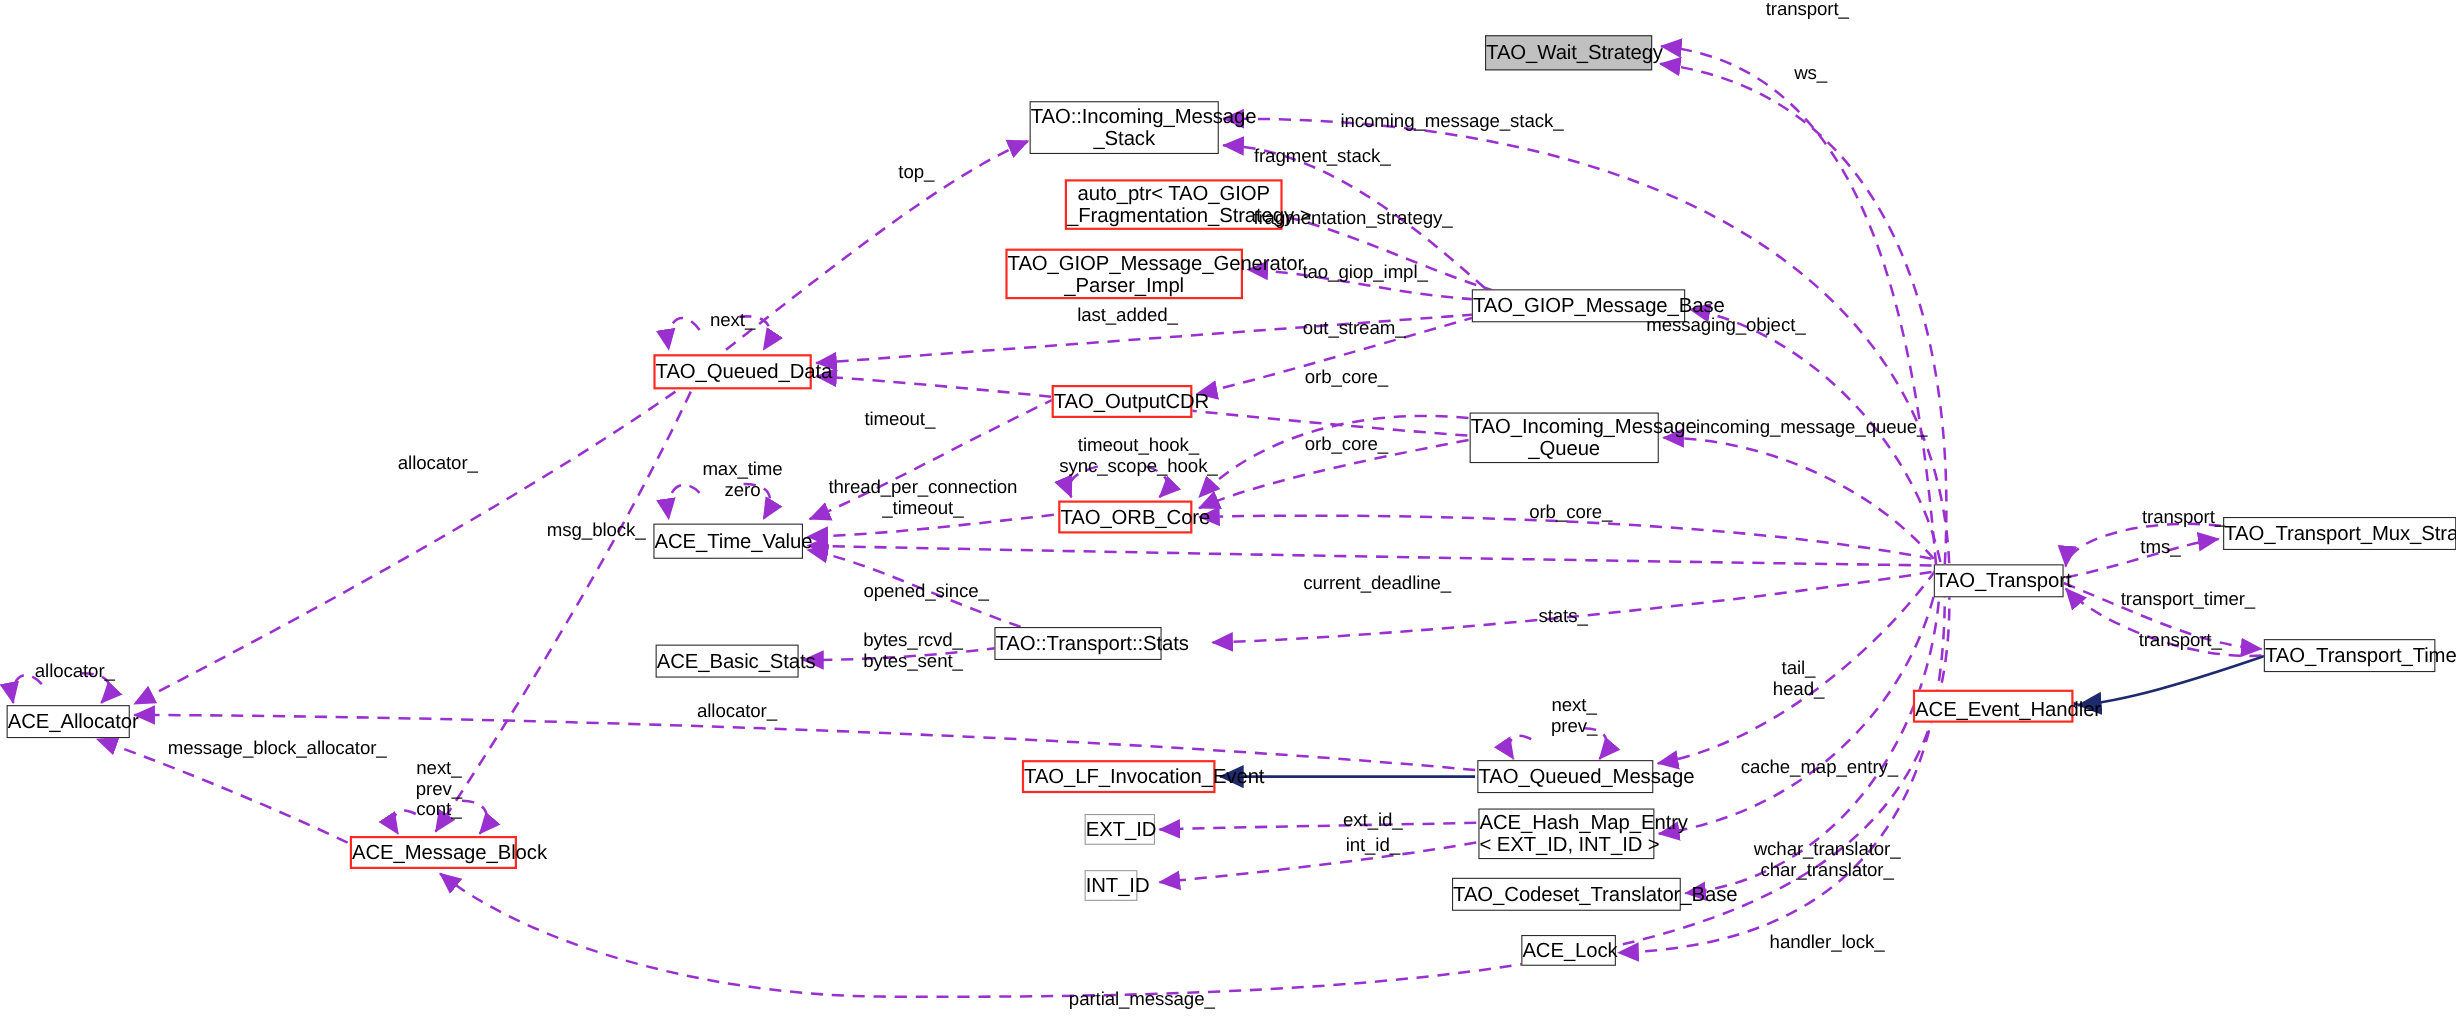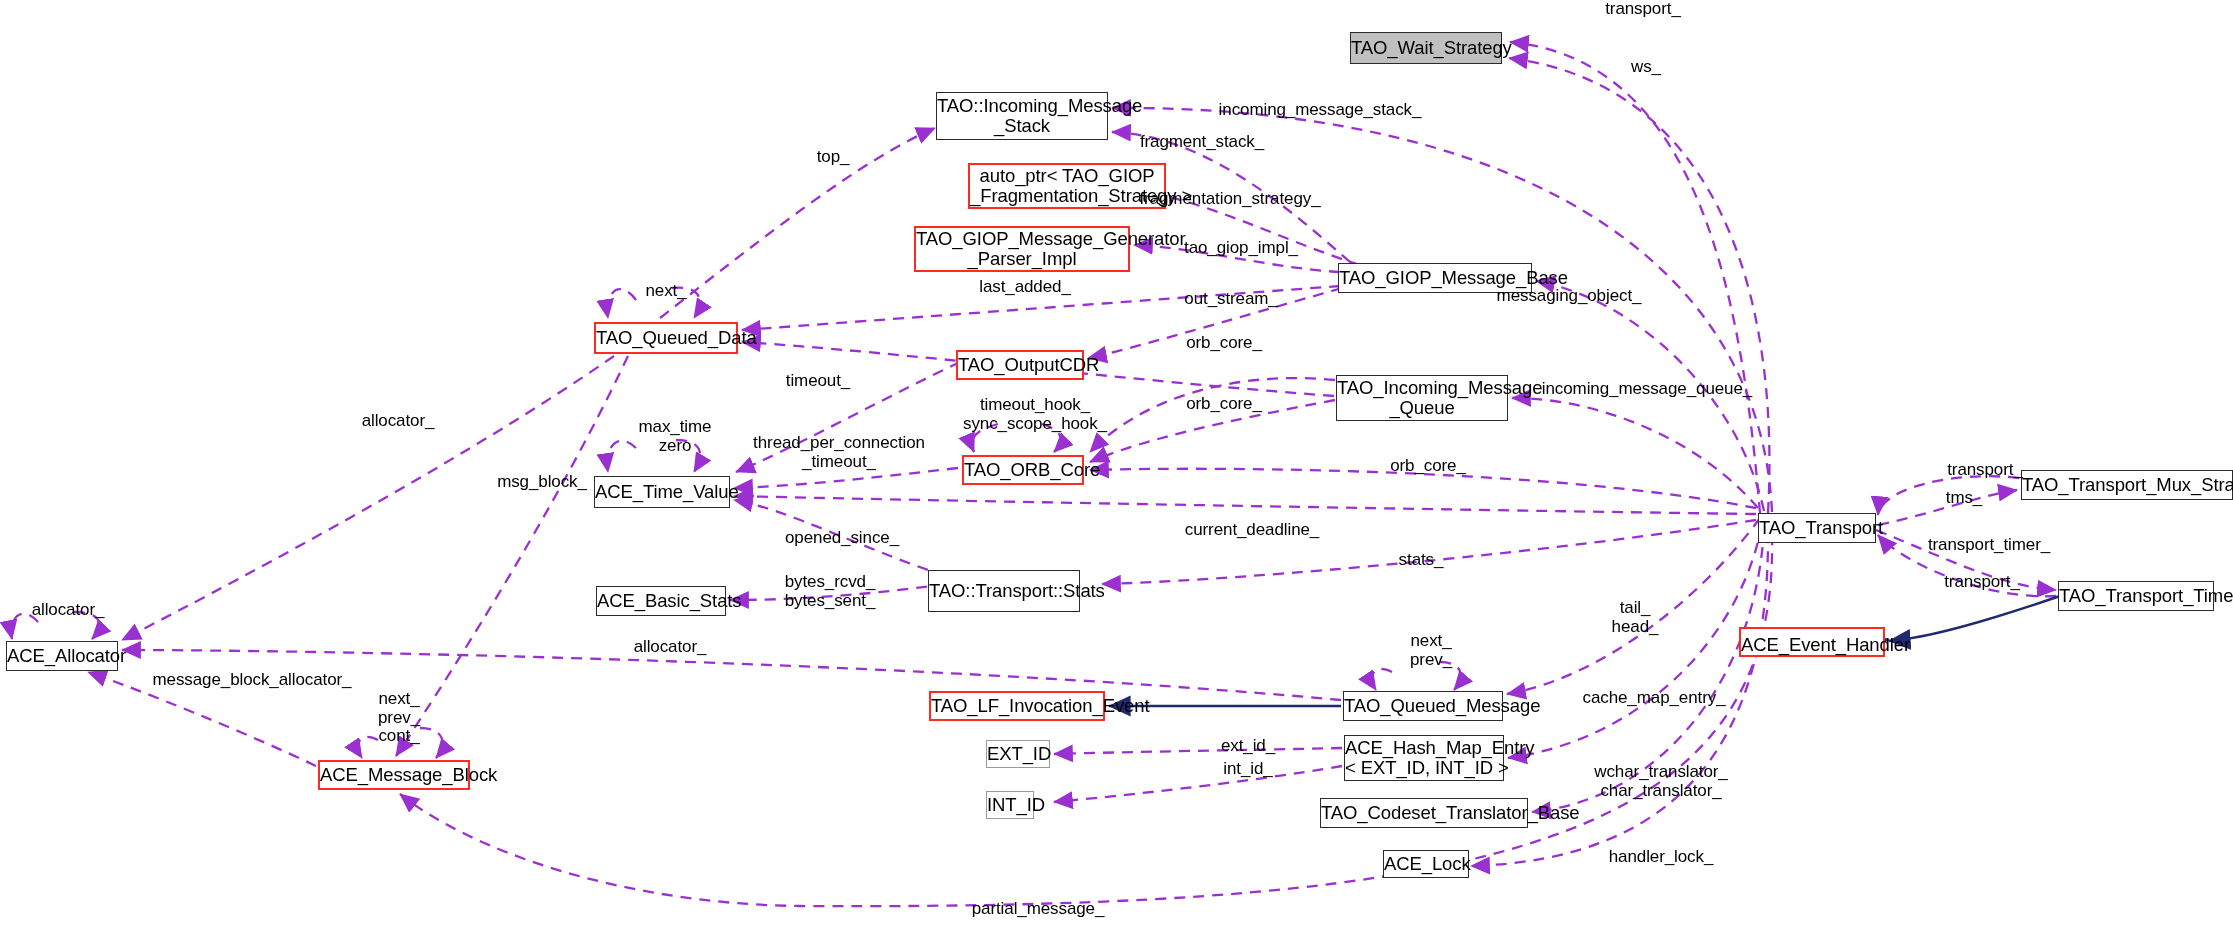--- a/index.html
+++ b/index.html
@@ -182,21 +182,21 @@
       <div class="node b-black" style="left: 1338px; top: 263px; width: 194px; height: 30px;"><span class="nlabel">TAO_GIOP_Message_Base</span></div>
       <div class="node b-red" style="left: 594px; top: 322px; width: 144px; height: 32px;"><span class="nlabel">TAO_Queued_Data</span></div>
       <div class="node b-red" style="left: 956px; top: 350px; width: 128px; height: 30px;"><span class="nlabel">TAO_OutputCDR</span></div>
       <div class="node b-black" style="left: 1336px; top: 375px; width: 172px; height: 46px;"><span class="nlabel">TAO_Incoming_Message
 _Queue</span></div>
       <div class="node b-red" style="left: 962px; top: 455px; width: 122px; height: 30px;"><span class="nlabel">TAO_ORB_Core</span></div>
       <div class="node b-black" style="left: 594px; top: 476px; width: 136px; height: 32px;"><span class="nlabel">ACE_Time_Value</span></div>
       <div class="node b-black" style="left: 1758px; top: 513px; width: 118px; height: 30px; justify-content: center;"><span class="nlabel">TAO_Transport</span></div>
       <div class="node b-black" style="left: 2021px; top: 470px; width: 212px; height: 30px;"><span class="nlabel">TAO_Transport_Mux_Strategy</span></div>
       <div class="node b-black" style="left: 596px; top: 586px; width: 130px; height: 30px;"><span class="nlabel">ACE_Basic_Stats</span></div>
-      <div class="node b-black" style="left: 928px; top: 570px; width: 152px; height: 42px;"><span class="nlabel">TAO::Transport::Stats</span></div>
+      <div class="node b-black" style="left: 904px; top: 570px; width: 152px; height: 30px;"><span class="nlabel">TAO::Transport::Stats</span></div>
       <div class="node b-black" style="left: 2058px; top: 581px; width: 156px; height: 30px;"><span class="nlabel">TAO_Transport_Timer</span></div>
       <div class="node b-red" style="left: 1739px; top: 627px; width: 146px; height: 30px; align-items: flex-end;"><span class="nlabel">ACE_Event_Handler</span></div>
       <div class="node b-black" style="left: 6px; top: 641px; width: 112px; height: 30px;"><span class="nlabel">ACE_Allocator</span></div>
       <div class="node b-red" style="left: 929px; top: 691px; width: 176px; height: 30px;"><span class="nlabel">TAO_LF_Invocation_Event</span></div>
       <div class="node b-black" style="left: 1343px; top: 691px; width: 160px; height: 30px;"><span class="nlabel">TAO_Queued_Message</span></div>
       <div class="node b-gray" style="left: 986px; top: 740px; width: 64px; height: 28px;"><span class="nlabel">EXT_ID</span></div>
       <div class="node b-black" style="left: 1344px; top: 735px; width: 160px; height: 46px;"><span class="nlabel">ACE_Hash_Map_Entry
 &lt; EXT_ID, INT_ID &gt;</span></div>
       <div class="node b-gray" style="left: 986px; top: 791px; width: 48px; height: 28px;"><span class="nlabel">INT_ID</span></div>
       <div class="node b-black" style="left: 1320px; top: 798px; width: 208px; height: 30px;"><span class="nlabel">TAO_Codeset_Translator_Base</span></div>

